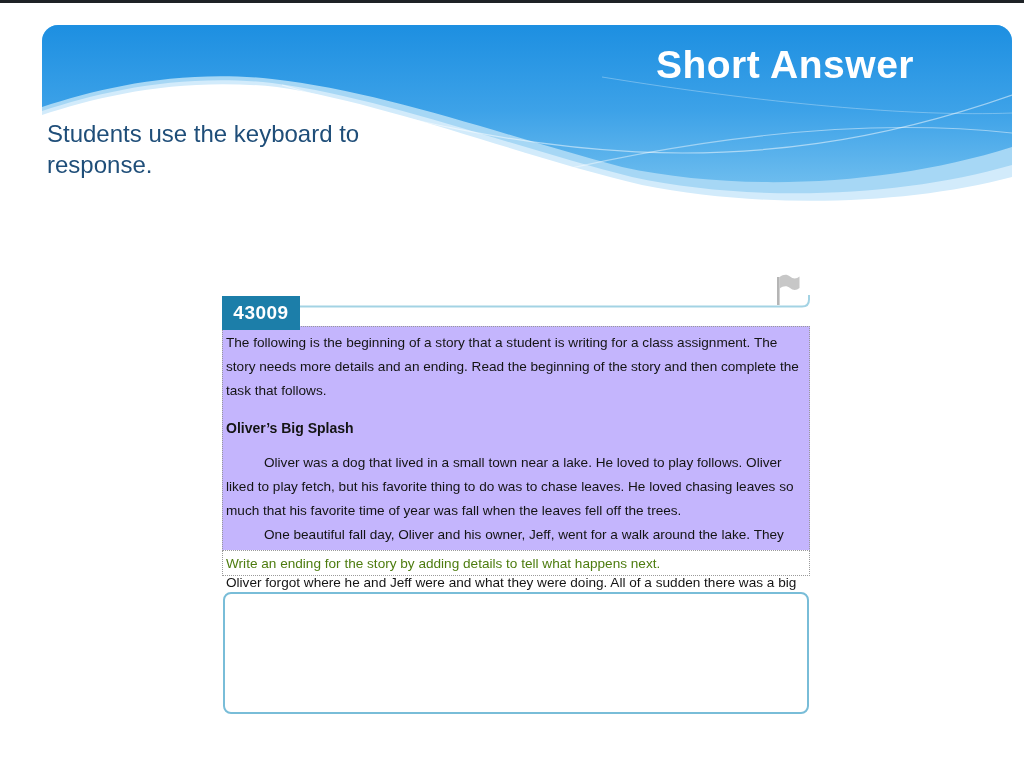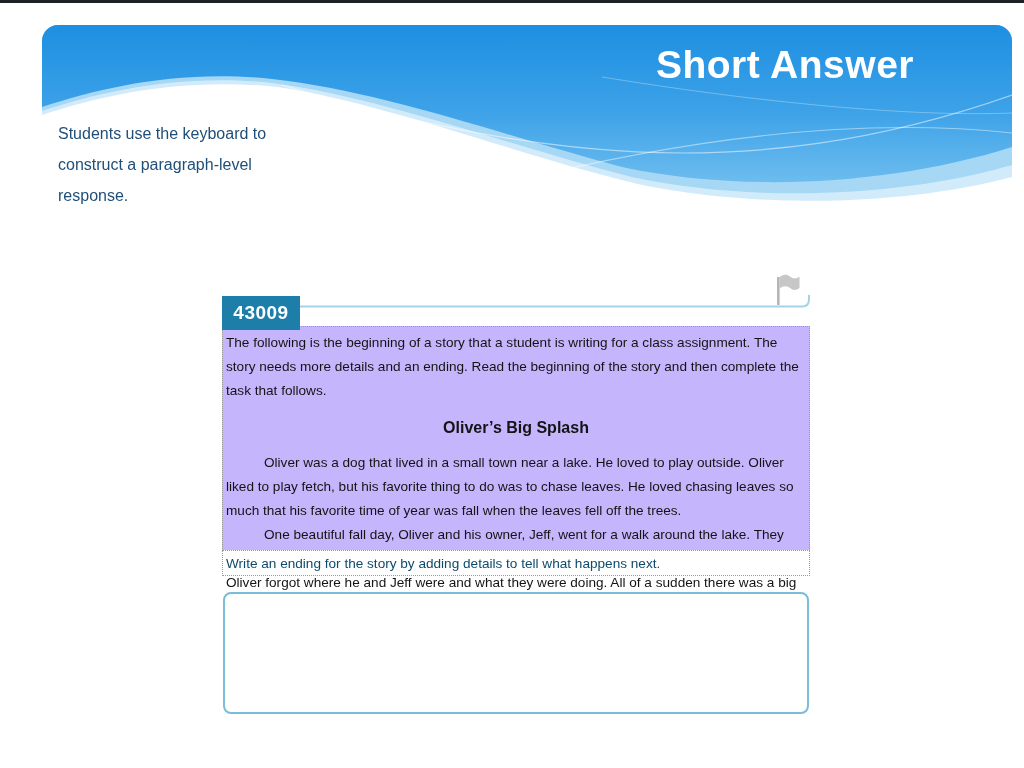--- a/index.html
+++ b/index.html
@@ -29,23 +29,23 @@
     position:absolute; top:18px; right:98px;
     color:#ffffff;
     font-size:39px;
     font-weight:600;
     letter-spacing:0.5px;
     white-space:nowrap;
   }
 
   
   .slide-description {
-    position:absolute; left:58px; top:118px;
+    position:absolute; left:47px; top:118px;
     color:#1f4e79;
-    font-size:16px;
+    font-size:24px;
     line-height:31px;
     font-weight:400;
   }
   .slide-description span { display:block; }
 
   
   .question-shot { position:absolute; left:0; top:0; }
 
   .item-tab {
     position:absolute; left:222px; top:272px;
@@ -68,34 +68,34 @@
     width:588px; height:237px;
     border:1px dotted #9a9a9a;
     background:#c4b5fd;
     padding:4px 3px 0 3px;
     color:#141414;
     font-size:13.6px;
     line-height:24px;
   }
   .passage-box p { margin:0; }
   .story-title {
-    text-align:center;
+    text-align:left;
     font-weight:700;
-    font-size:16px;
+    font-size:14px;
     margin:13px 0 11px 0 !important;
   }
   .indent { text-indent:38px; }
 
   .prompt-box {
     position:absolute; left:222px; top:550px;
     width:588px; height:26px;
     border:1px dotted #9a9a9a;
     background:#ffffff;
     padding:4px 3px 0 3px;
-    color:#0c4a6e;
+    color:#4d7c0f;
     font-size:13.6px;
     line-height:17px;
   }
 
   .response-textarea {
     position:absolute; left:223px; top:592px;
     width:586px; height:122px;
     border:2px solid #79bdd8;
     border-radius:8px;
     background:#ffffff;
@@ -131,41 +131,40 @@
       <path d="M240,60 C480,130 700,165 970,70" fill="none" stroke="#ffffff" stroke-opacity="0.5" stroke-width="1.2"></path>
       <path d="M420,170 C640,110 820,92 970,108" fill="none" stroke="#ffffff" stroke-opacity="0.45" stroke-width="1.2"></path>
       <path d="M560,52 C720,78 870,92 970,88" fill="none" stroke="#ffffff" stroke-opacity="0.3" stroke-width="1"></path>
     </g>
   </svg>
   <div class="slide-title">Short Answer</div>
 </div>
 
 <div class="slide-description">
   <span>Students use the keyboard to</span>
-  <span>construct a paragraph-level</span>
   <span>response.</span>
 </div>
 
 <div class="question-shot">
 
   <div class="item-tab">43009</div>
 
   <svg class="panel-line" width="592" height="14" viewBox="0 0 592 14">
     <path d="M0,12.5 H580 Q587,12.5 587,5.5 V1" fill="none" stroke="#a3d3e4" stroke-width="2"></path>
   </svg>
 
   <svg class="flag" width="30" height="34" viewBox="0 0 30 34">
     <rect x="6" y="5" width="2.6" height="28" fill="#b5b5b5"></rect>
     <path d="M8.6,5 C12.5,2 16,2 19,4.5 C22,7 25.5,7 28.5,4.5 L28.5,16 C25.5,18.5 22,18.5 19,16 C16,13.5 12.5,13.5 8.6,16.5 Z" fill="#c7c7c7"></path>
   </svg>
 
   <div class="passage-box">
     <p>The following is the beginning of a story that a student is writing for a class assignment. The story needs more details and an ending. Read the beginning of the story and then complete the task that follows.</p>
     <p class="story-title">Oliver’s Big Splash</p>
-    <p class="indent">Oliver was a dog that lived in a small town near a lake. He loved to play outside. Oliver liked to play fetch, but his favorite thing to do was to chase leaves. He loved chasing leaves so much that his favorite time of year was fall when the leaves fell off the trees.</p>
+    <p class="indent">Oliver was a dog that lived in a small town near a lake. He loved to play follows. Oliver liked to play fetch, but his favorite thing to do was to chase leaves. He loved chasing leaves so much that his favorite time of year was fall when the leaves fell off the trees.</p>
     <p class="indent">One beautiful fall day, Oliver and his owner, Jeff, went for a walk around the lake. They were enjoying the sunshine and the lake when suddenly a dragonfly flew past. For a moment, Oliver forgot where he and Jeff were and what they were doing. All of a sudden there was a big splash.</p>
   </div>
 
   <div class="prompt-box">Write an ending for the story by adding details to tell what happens next.</div>
 
   <textarea class="response-textarea" aria-label="response entry box" style=""></textarea>
 
 </div>
 
 </body></html>

